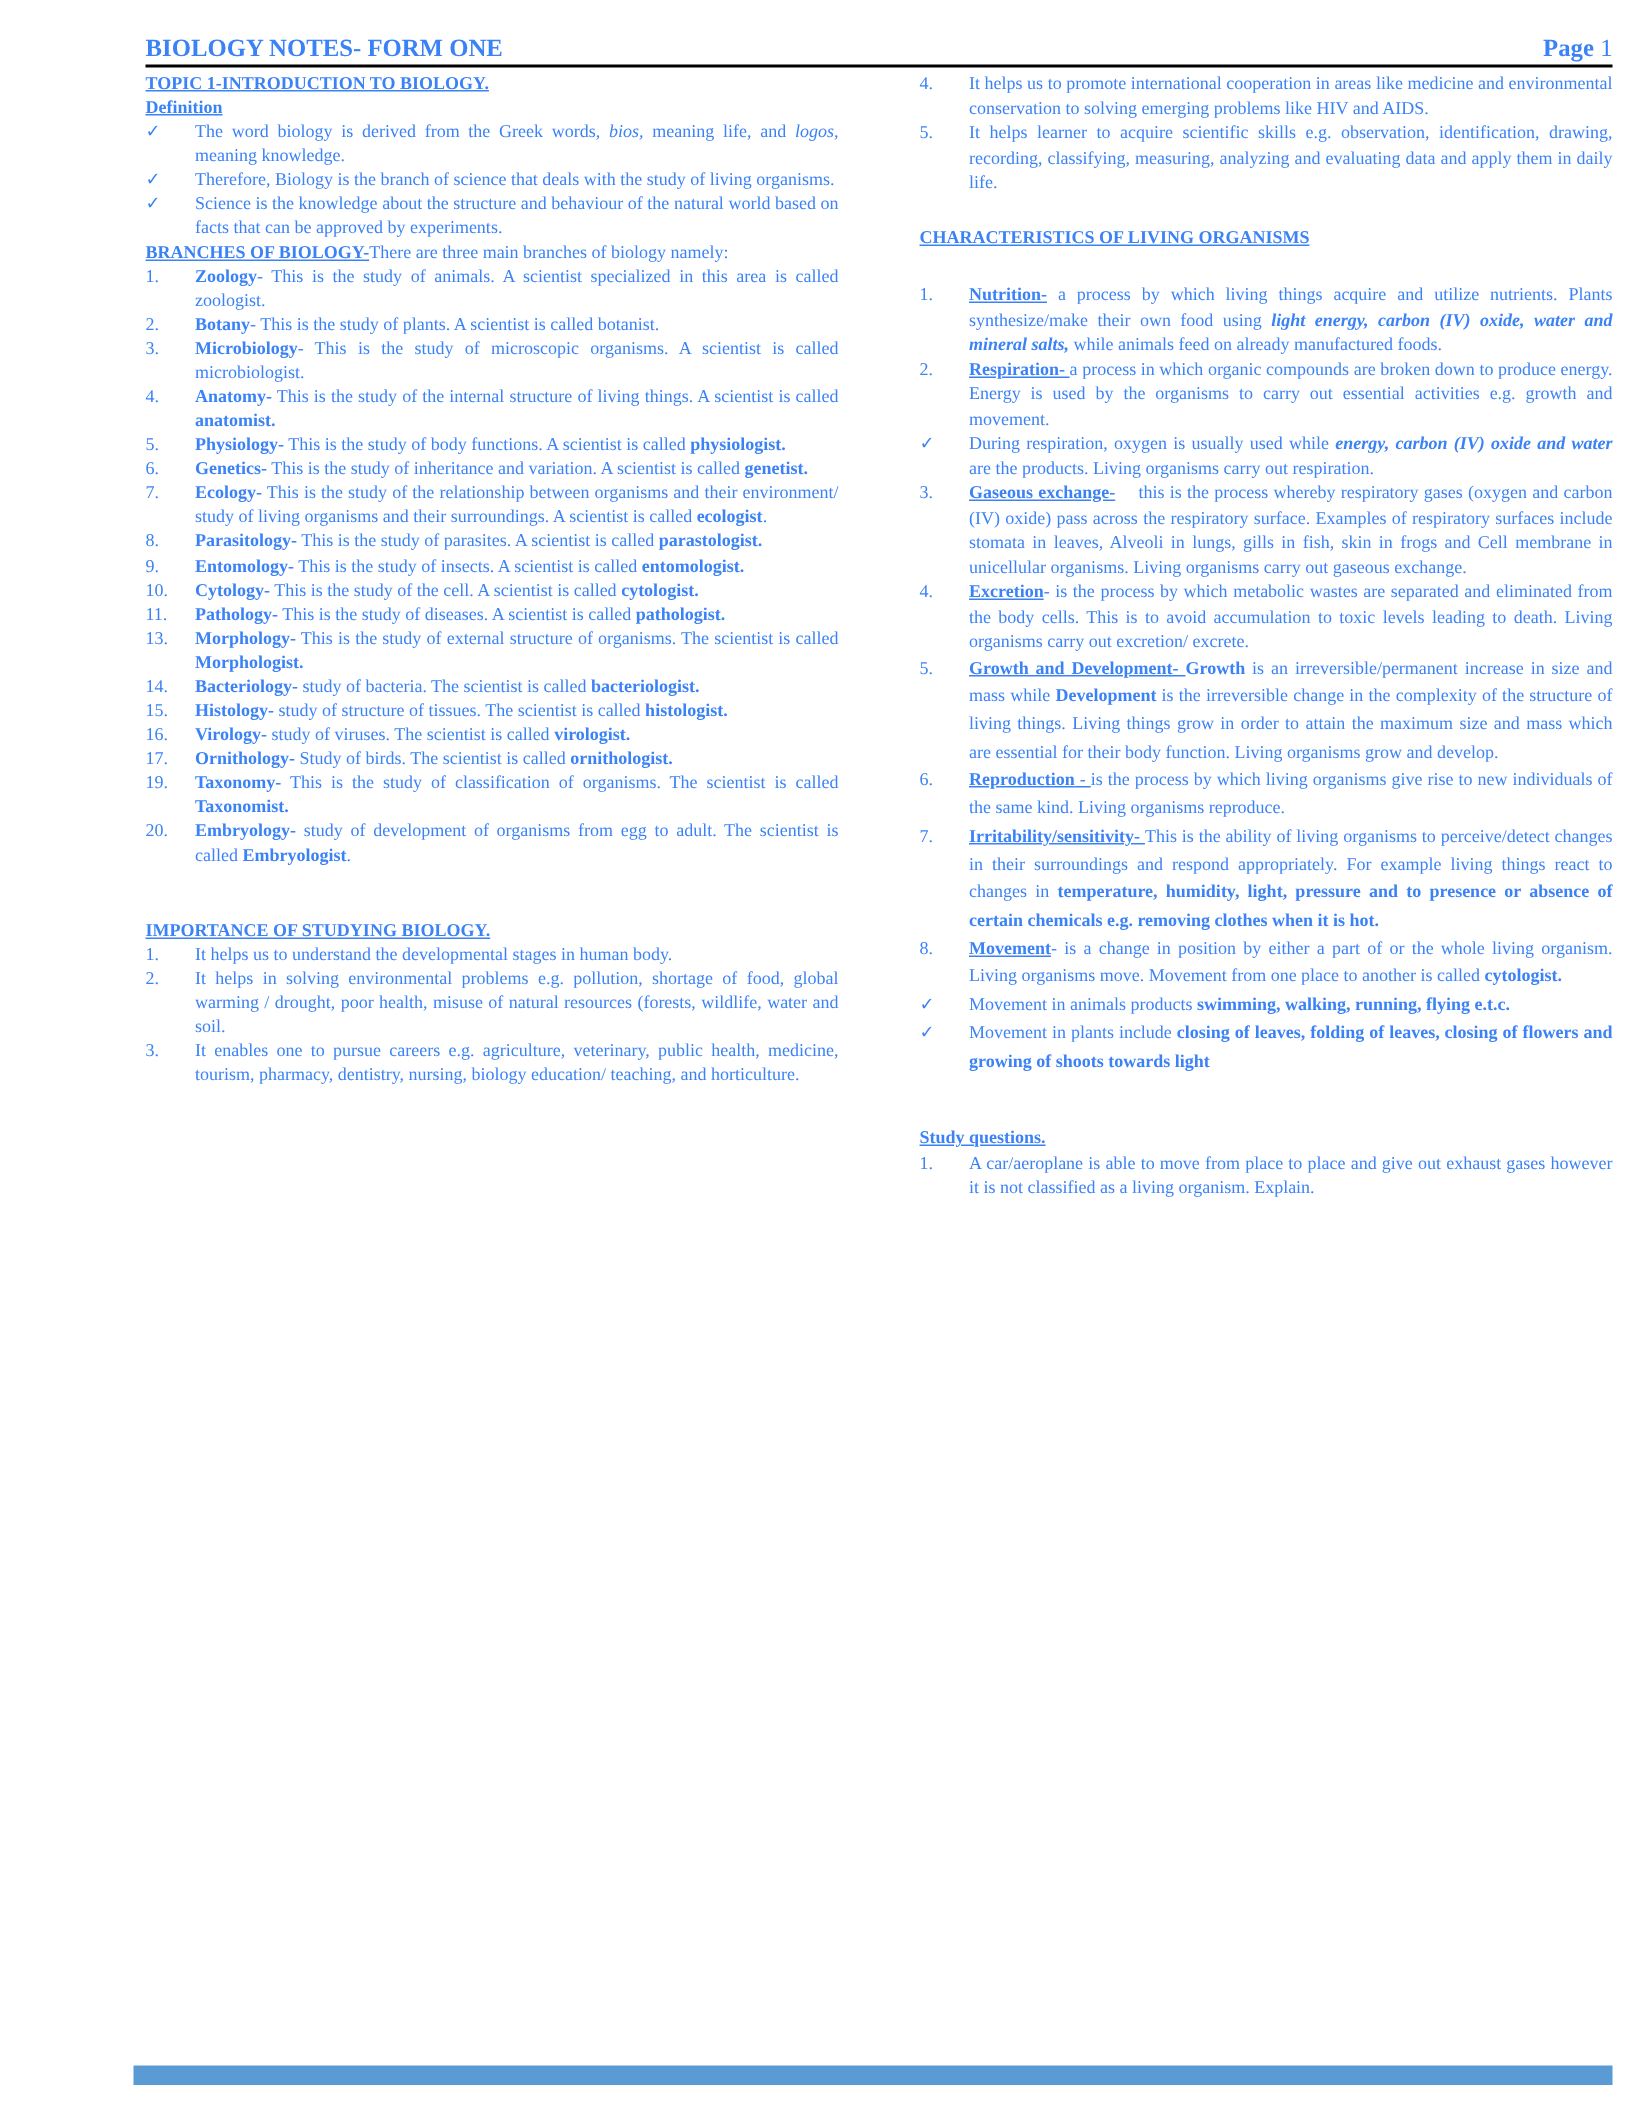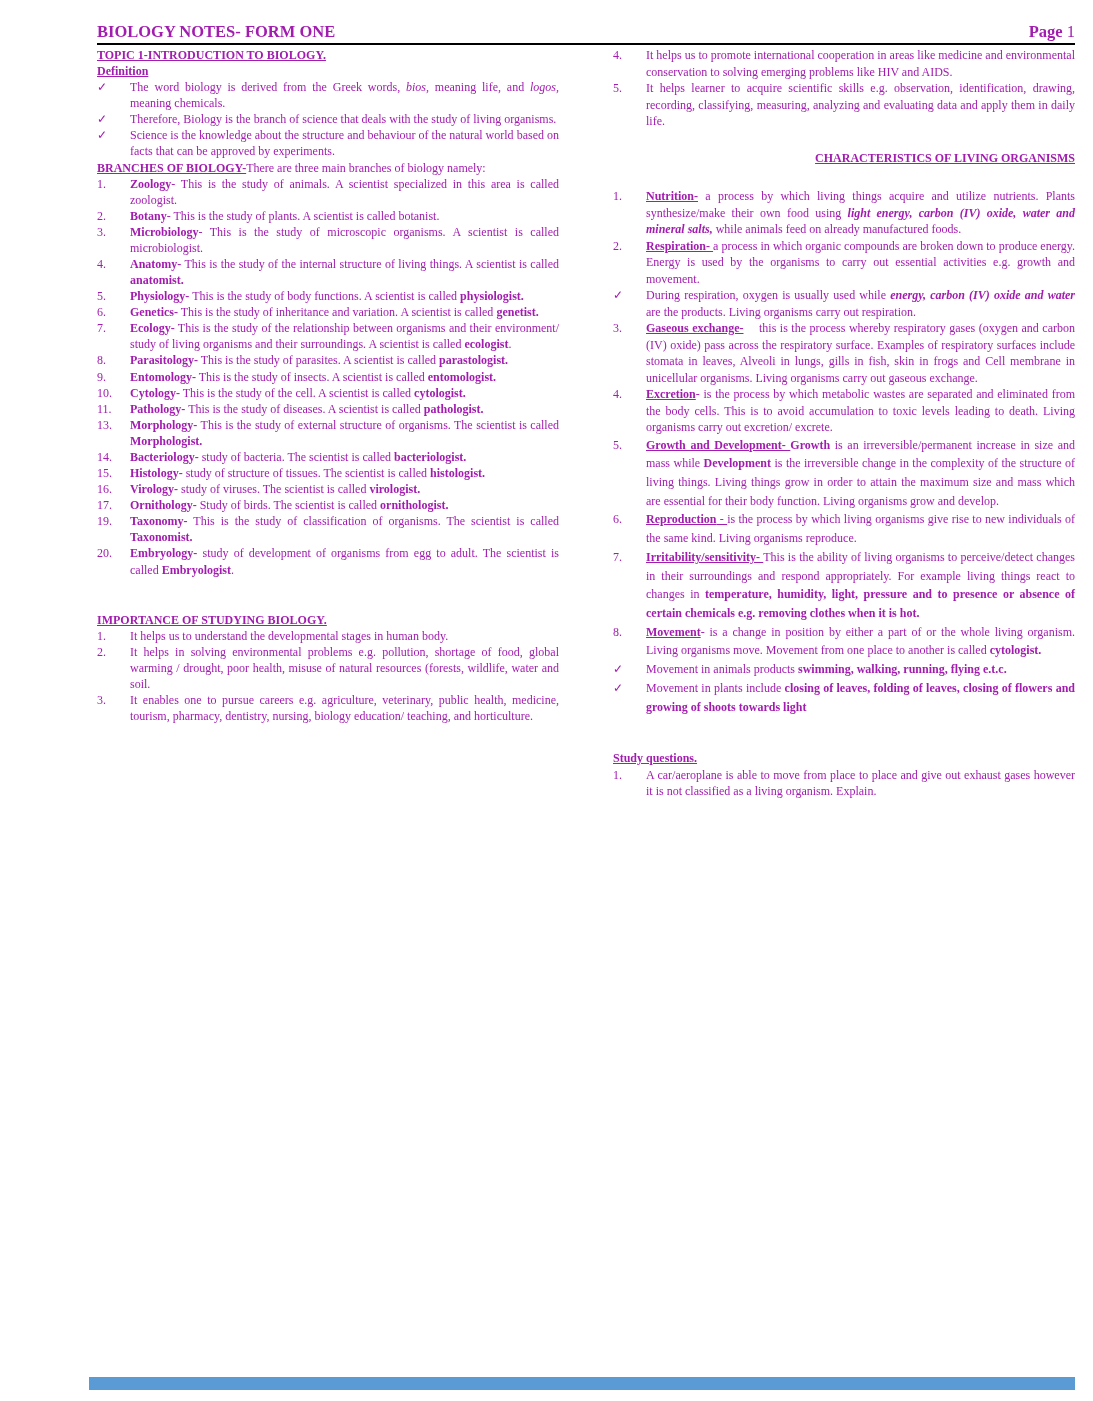--- a/index.html
+++ b/index.html
@@ -1,42 +1,42 @@
 <!DOCTYPE html>
 <html><head>
 <meta charset="utf-8">
 <style>
   html,body{margin:0;padding:0;background:#ffffff;}
   .doc{
     position:relative;
     width:1093px;height:1401px;
     background:#ffffff;
     font-family:"Liberation Serif","DejaVu Serif",serif;
-    color:#a21caf;
+    color:#3b82f6;
     overflow:hidden;
   }
   .hdr{
     position:absolute;top:22px;left:97px;width:978px;
     border-bottom:2px solid #000;
     display:flex;justify-content:space-between;align-items:flex-end;
     font-size:16.5px;font-weight:bold;
     padding-bottom:1px;
   }
   .hdr .pgnum{font-weight:normal;}
   .cols{
     position:absolute;top:47px;left:97px;width:978px;
     display:flex;gap:54px;
     font-size:12px;
     text-align:justify;
   }
   .col{width:462px;}
   .col-left{line-height:1.34;}
   .col-right{line-height:1.375;}
   .sect{font-weight:bold;text-decoration:underline;}
-  .center{text-align:right;}
+  .center{text-align:left;}
   .sp-top{margin-top:34px;}
   .sp-both{margin-top:20px;margin-bottom:22px;}
   .li{display:flex;}
   .li .num{flex:0 0 33px;}
   .li .body{flex:1 1 auto;}
   .wide{line-height:1.56;}
   .rb{font-weight:bold;}
   .ri{font-style:italic;}
   .ru{text-decoration:underline;}
   .bar{
@@ -57,21 +57,21 @@
   </div>
 
   <div class="cols">
 
     <div class="col col-left">
       <div class="sect">TOPIC 1-INTRODUCTION TO BIOLOGY.</div>
       <div class="sect">Definition</div>
 
       <div class="li">
         <span class="num">✓</span>
-        <span class="body"><span>The word biology is derived from the Greek words, </span><span class="ri">bios,</span><span> meaning life, and </span><span class="ri">logos,</span><span> meaning chemicals.</span></span>
+        <span class="body"><span>The word biology is derived from the Greek words, </span><span class="ri">bios,</span><span> meaning life, and </span><span class="ri">logos,</span><span> meaning knowledge.</span></span>
       </div>
       <div class="li">
         <span class="num">✓</span>
         <span class="body"><span>Therefore, Biology is the branch of science that deals with the study of living organisms.</span></span>
       </div>
       <div class="li">
         <span class="num">✓</span>
         <span class="body"><span>Science is the knowledge about the structure and behaviour of the natural world based on facts that can be approved by experiments.</span></span>
       </div>
 

